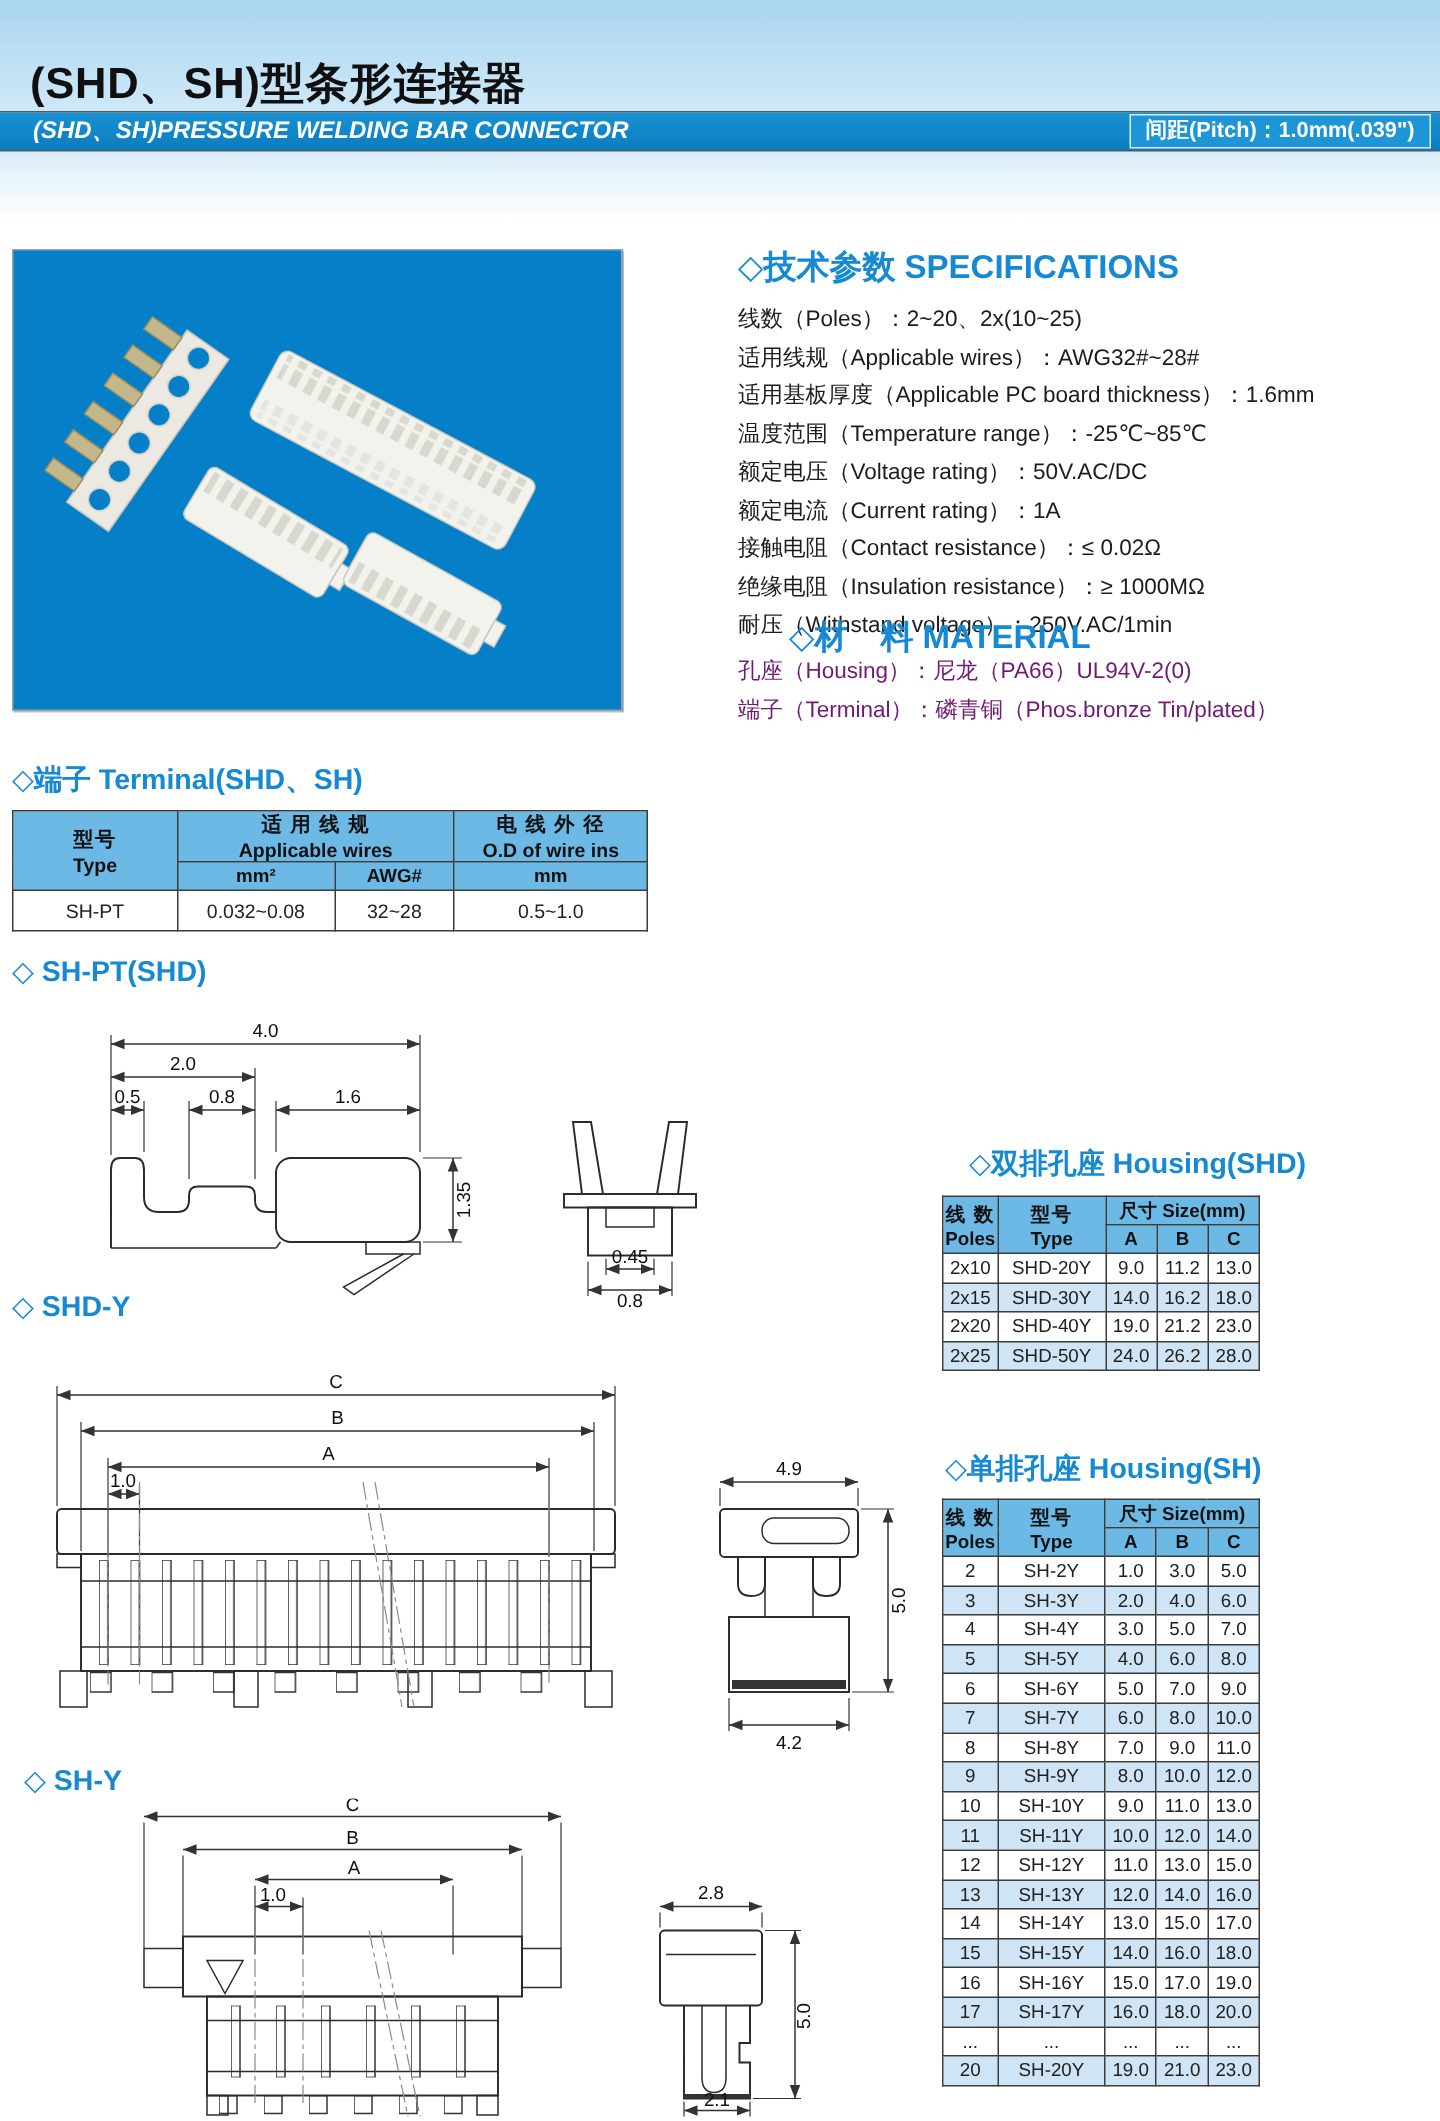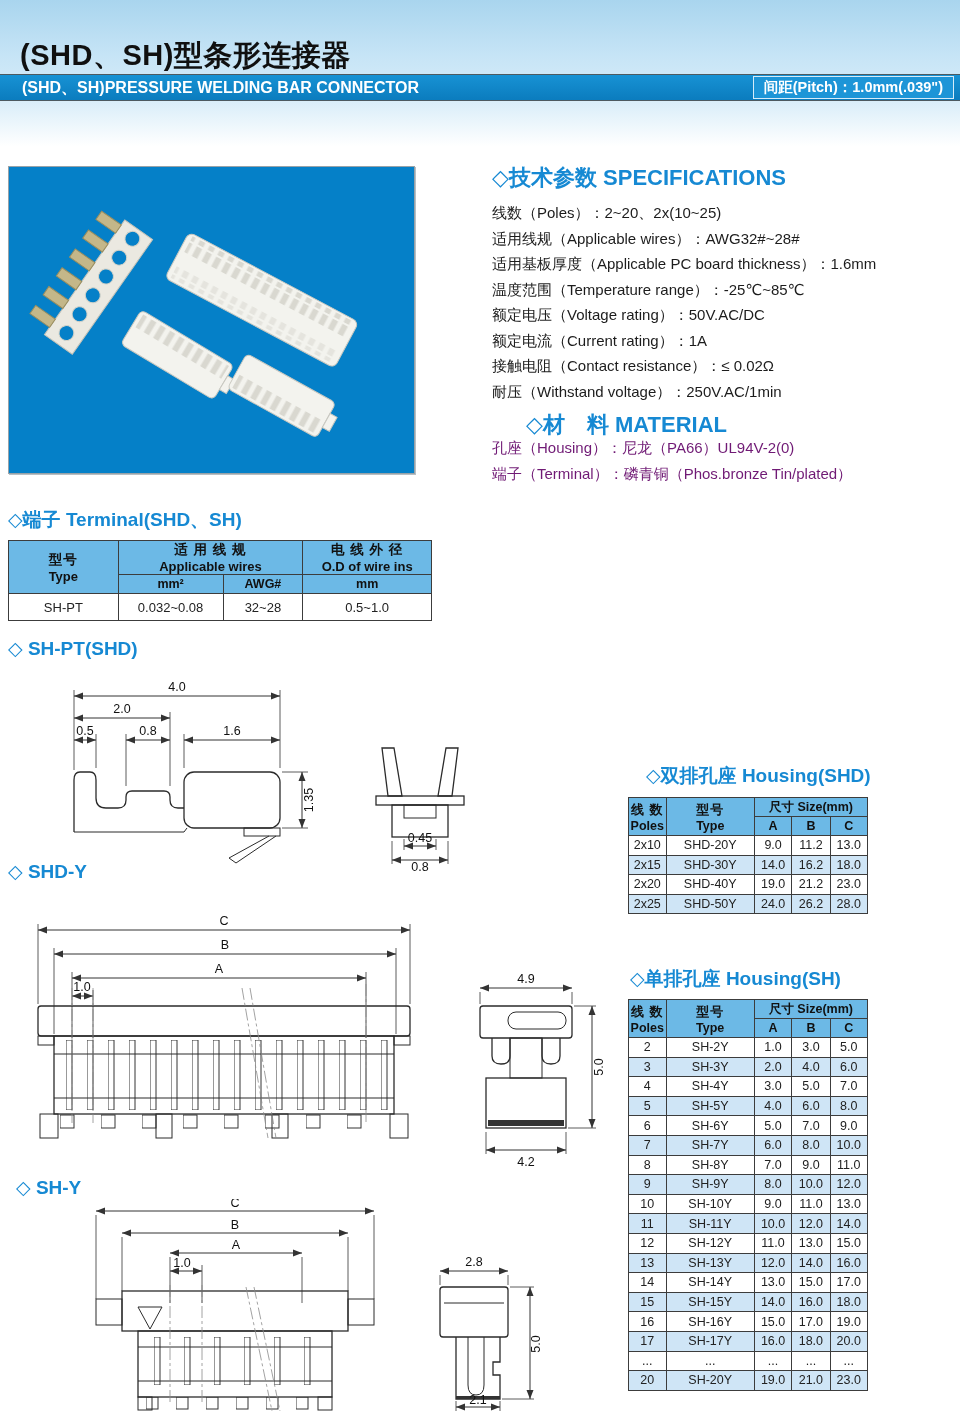--- a/index.html
+++ b/index.html
@@ -4,21 +4,21 @@
 <style>
   html,body{margin:0;padding:0;}
   body{width:960px;height:1414px;background:#fff;font-family:"Liberation Sans","DejaVu Sans",sans-serif;color:#222;}
   #page{position:relative;width:960px;height:1414px;overflow:hidden;background:#fff;}
 
   
   .band{position:absolute;left:0;top:0;width:960px;height:100px;background:linear-gradient(180deg,#a9d5ee 0%,#c6e4f6 55%,#d8edf9 100%);}
   .band-fade{position:absolute;left:0;top:100px;width:960px;height:58px;background:linear-gradient(180deg,#d8edf9 0%,#ffffff 80%);}
   .page-title{position:absolute;left:20px;top:36px;font-size:29px;font-weight:bold;color:#101010;letter-spacing:0.5px;}
   .banner{position:absolute;left:0;top:74px;width:960px;height:27px;background:linear-gradient(180deg,#1792d4 0%,#0b7cbe 100%);border-top:1px solid #4d5a60;border-bottom:1px solid #4d5a60;box-sizing:border-box;}
-  .banner-title{position:absolute;left:22px;top:0;height:20px;line-height:25px;color:#fff;font-size:16px;font-weight:bold;}
+  .banner-title{position:absolute;left:22px;top:0;height:20px;line-height:25px;color:#fff;font-size:16px;font-weight:bold;font-style:italic;}
   .pitch-box{position:absolute;right:6px;top:1px;height:21px;line-height:21px;padding:0 10px;background:#1d95d7;border:1px solid #d6ecf9;color:#fff;font-size:14.5px;font-weight:bold;}
 
   
   .photo{position:absolute;left:8px;top:166px;width:405px;height:306px;background:#0580c8;border:1px solid #98a2a8;box-shadow:1px 1px 0 #b7bfc4;}
 
   
   .sec-heading{position:absolute;font-weight:bold;color:#1689d3;}
   .h-big{font-size:22px;}
   .h-mid{font-size:19px;}
   .spec-lines{position:absolute;left:492px;top:200px;width:465px;font-size:15px;color:#1c1c1c;}
@@ -28,21 +28,21 @@
 
   
   table{border-collapse:collapse;}
   th,td{border:1px solid #3c3c3c;text-align:center;vertical-align:middle;padding:0;}
   th{background:#6cb9e6;font-weight:bold;color:#111;}
   .dtable{position:absolute;left:8px;top:540px;width:424px;font-size:13px;}
   .dtable .cn{font-size:13.5px;letter-spacing:1px;}
   .dtable .r1{height:27px;}
   .dtable .r2{height:19px;font-size:12.5px;}
   .dtable td{height:26px;background:#fff;font-size:13px;margin-top:33px;}
-  .htable{position:absolute;width:240px;font-size:12.5px;}
+  .htable{position:absolute;width:212px;font-size:12.5px;}
   .htable th{font-size:12.5px;}
   .htable .cn{font-size:13px;letter-spacing:1px;}
   .htable .hr{height:19px;}
   .htable td{height:18.6px;background:#fff;}
   .htable tr.alt td{background:#cfe5f6;}
   #shd-table{left:628px;top:797px;}
   #sh-table{left:628px;top:999px;}
 
   
   .drawing{position:absolute;}
@@ -116,20 +116,21 @@
 
   <div class="sec-heading h-big" style="left:492px;top:163px;">◇技术参数 SPECIFICATIONS</div>
   <div class="spec-lines">
     <div class="ln">线数（Poles）：2~20、2x(10~25)</div>
     <div class="ln">适用线规（Applicable wires）：AWG32#~28#</div>
     <div class="ln">适用基板厚度（Applicable PC board thickness）：1.6mm</div>
     <div class="ln">温度范围（Temperature range）：-25℃~85℃</div>
     <div class="ln">额定电压（Voltage rating）：50V.AC/DC</div>
     <div class="ln">额定电流（Current rating）：1A</div>
     <div class="ln">接触电阻（Contact resistance）：≤ 0.02Ω</div>
+    <div class="ln">绝缘电阻（Insulation resistance）：≥ 1000MΩ</div>
     <div class="ln">耐压（Withstand voltage）：250V.AC/1min</div>
   </div>
 
   <div class="sec-heading h-big" style="left:492px;top:410px;margin-left:34px;">◇材　料 MATERIAL</div>
   <div class="mat-lines">
     <div class="ln">孔座（Housing）：尼龙（PA66）UL94V-2(0)</div>
     <div class="ln">端子（Terminal）：磷青铜（Phos.bronze Tin/plated）</div>
   </div>
 
   <div class="sec-heading h-mid" style="left:8px;top:507px;">◇端子 Terminal(SHD、SH)</div>

